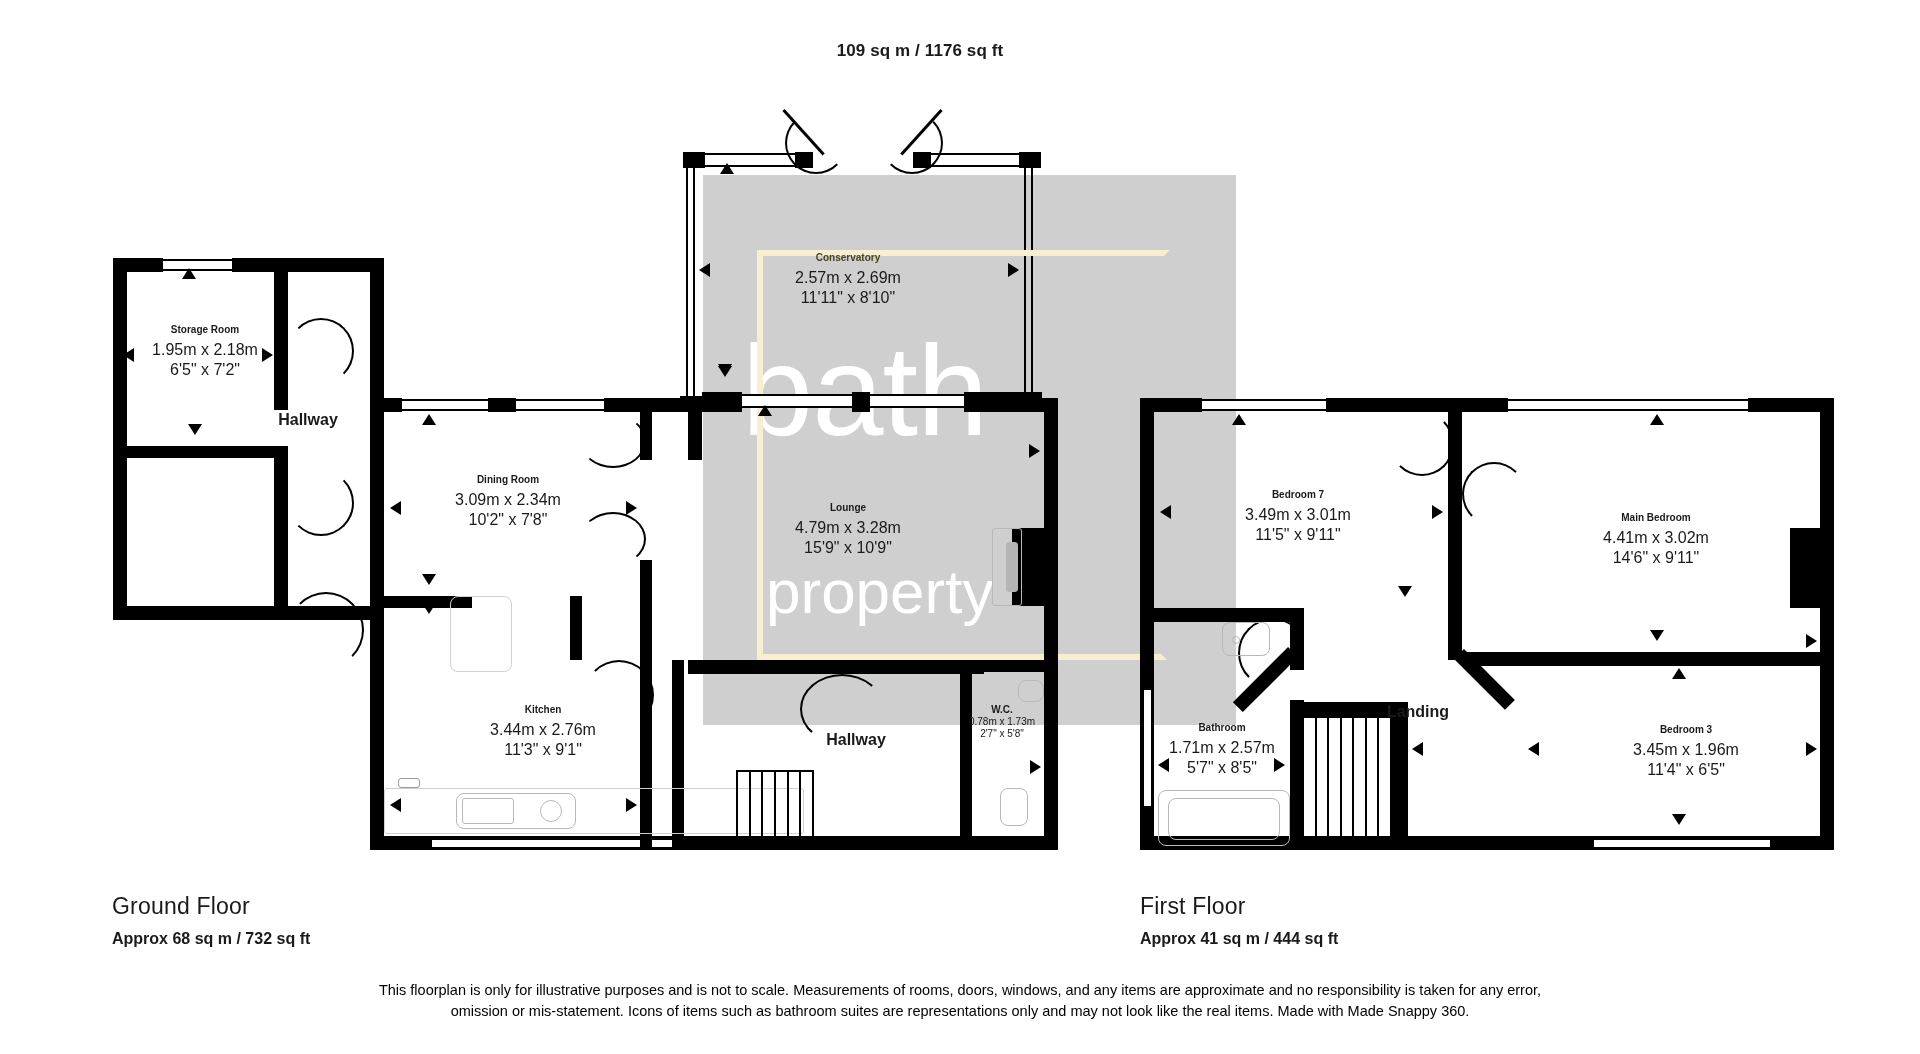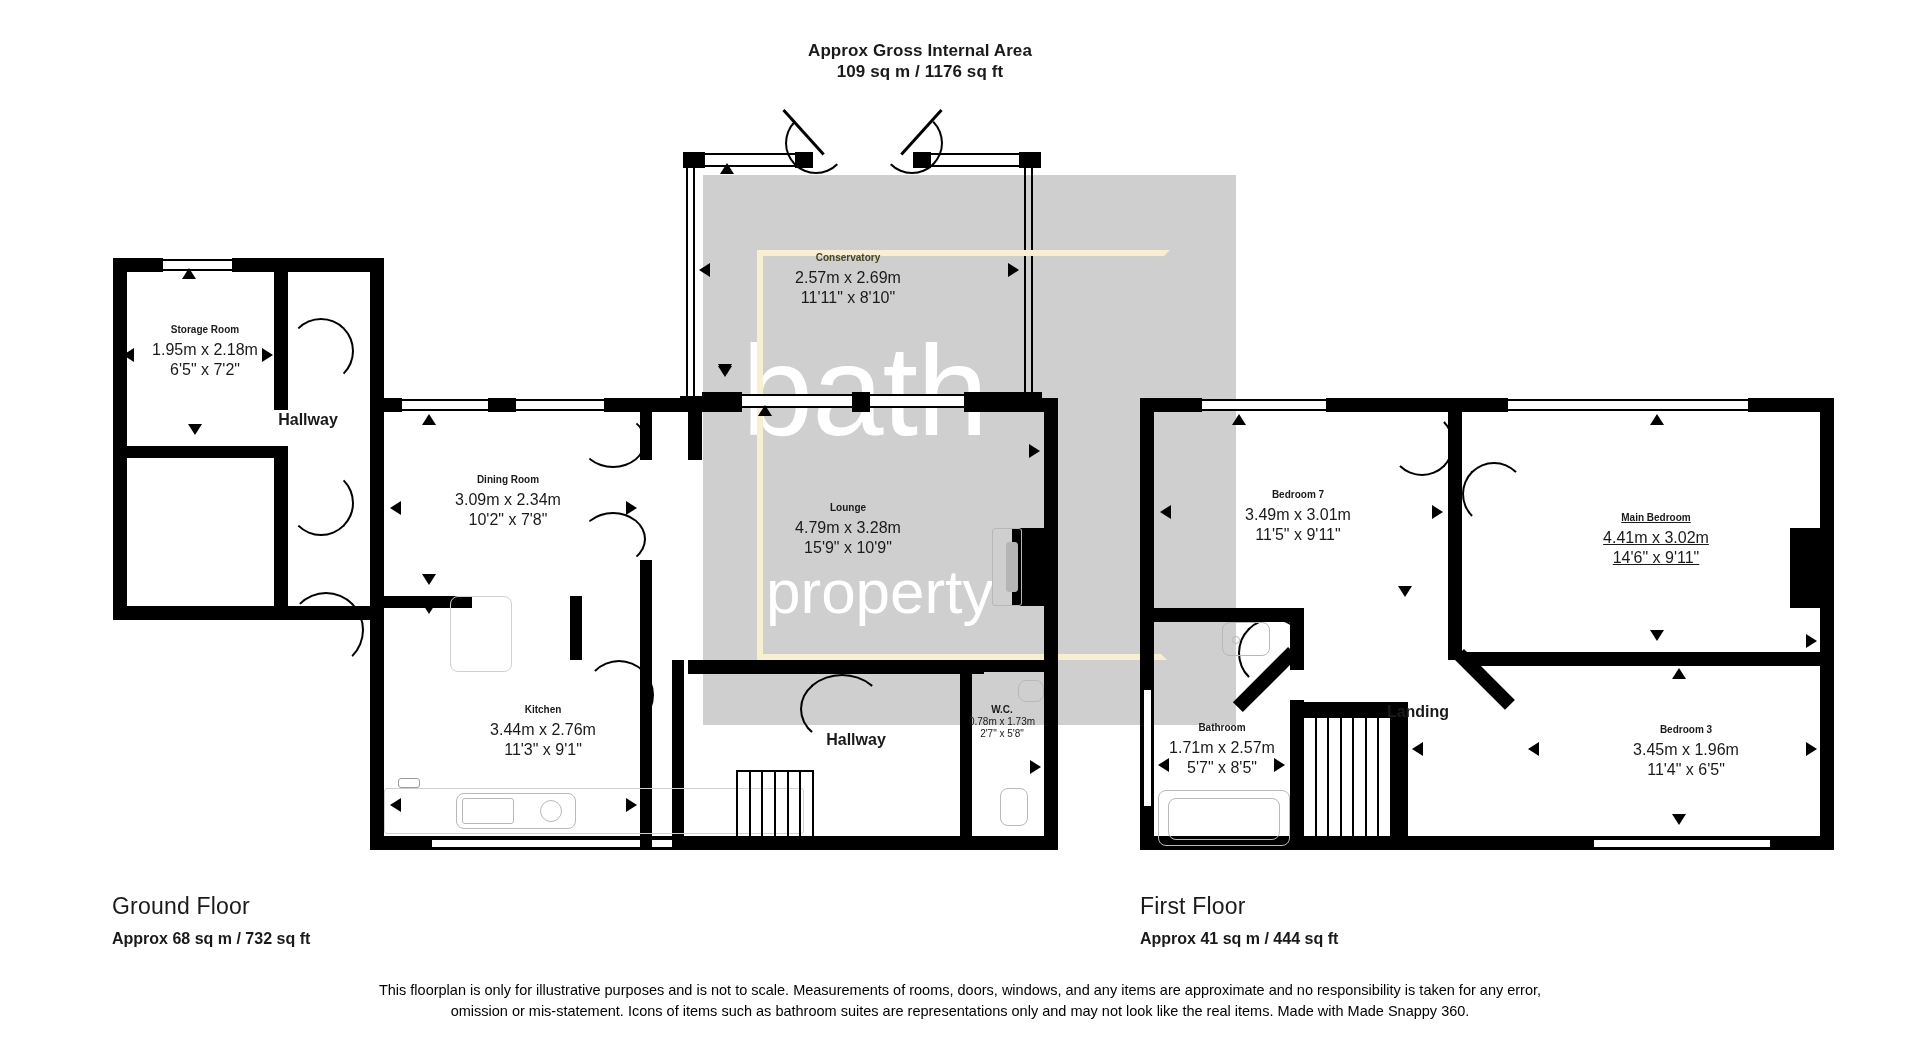--- a/index.html
+++ b/index.html
@@ -172,21 +172,20 @@
     box-sizing: border-box;
   }
   .stairs .tread:last-child { border-right: none; }
 </style>
 </head>
 <body>
 
 <div class="stage">
 
   <div class="gia">
-    <div>Approx Gross Internal Area</div>
     <div>109 sq m / 1176 sq ft</div>
   </div>
 
   <div class="wm-box" style="left:703px; top:175px; width:533px; height:550px;"></div>
   <div class="wm-text" style="left:742px; top:330px; font-size:128px;">bath</div>
   <div class="wm-text" style="left:766px; top:562px; font-size:62px; letter-spacing:0px;">property</div>
 
   <div class="wall" style="left:683px; top:152px; width:22px; height:16px;"></div>
   <div class="win-h" style="left:705px; top:153px; width:90px; height:14px;"></div>
   <div class="wall" style="left:795px; top:152px; width:18px; height:16px;"></div>
@@ -392,21 +391,21 @@
   <div class="room" style="left:1298px; top:485px;">
     <span class="nm">Bedroom 7</span>
     <span class="dm">3.49m x 3.01m</span>
     <span class="dm">11'5" x 9'11"</span>
   </div>
 
   <div class="arr arr-r" style="left:1806px; top:634px;"></div>
   <div class="arr arr-u" style="left:1650px; top:414px;"></div>
   <div class="arr arr-d" style="left:1650px; top:630px;"></div>
 
-  <div class="room" style="left:1656px; top:508px;text-decoration:underline;">
+  <div class="room" style="left:1656px; top:508px;">
     <span class="nm">Main Bedroom</span>
     <span class="dm">4.41m x 3.02m</span>
     <span class="dm">14'6" x 9'11"</span>
   </div>
 
   <div class="arr arr-l" style="left:1528px; top:742px;"></div>
   <div class="arr arr-r" style="left:1806px; top:742px;"></div>
   <div class="arr arr-u" style="left:1672px; top:668px;"></div>
   <div class="arr arr-d" style="left:1672px; top:814px;"></div>
 

